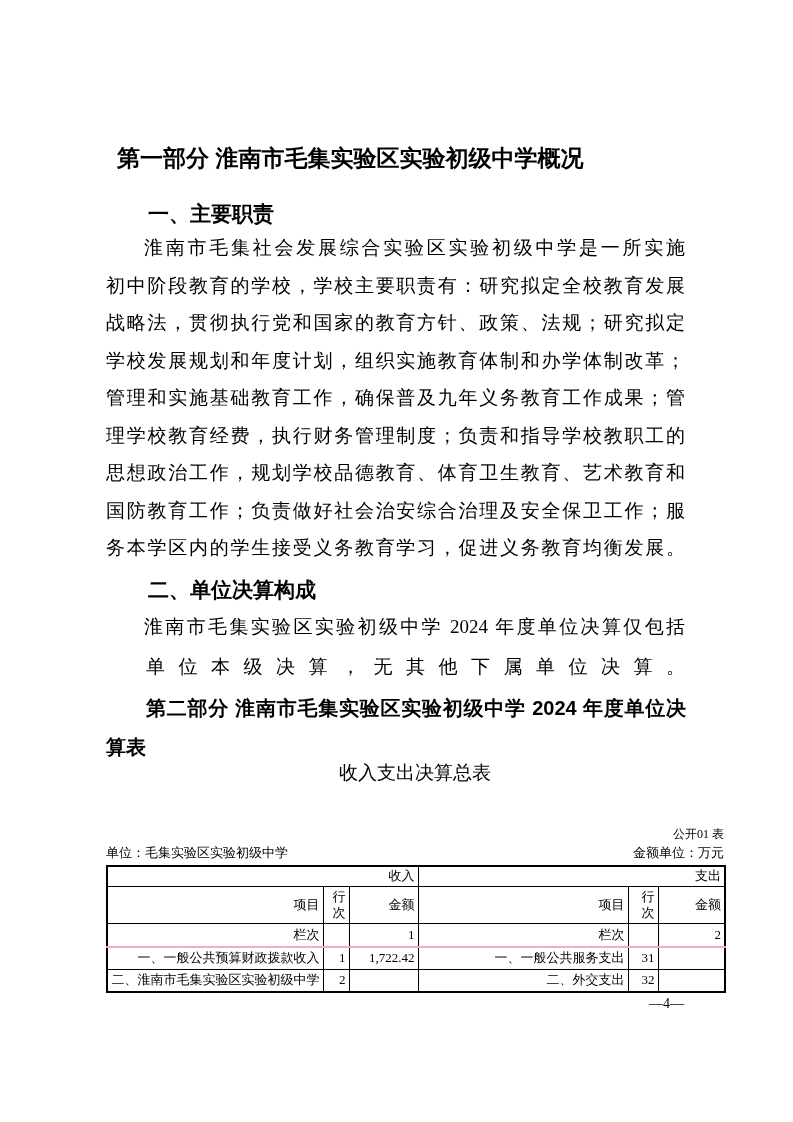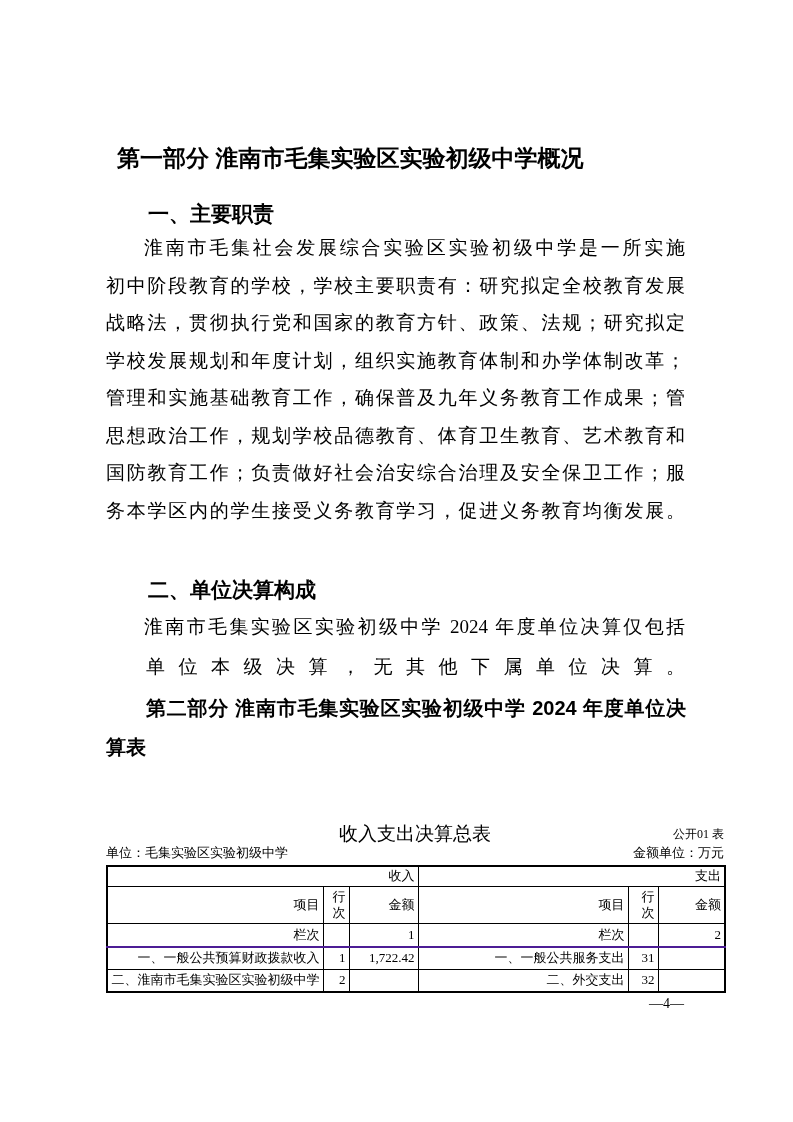--- a/index.html
+++ b/index.html
@@ -35,55 +35,56 @@
   
   #part2-heading{
     top:689px;left:106px;width:580px;
     font-family:"Liberation Sans","DejaVu Sans",sans-serif;
     font-weight:bold;font-size:20px;line-height:39px;
   }
   #part2-heading .h-line{text-align:justify;text-align-last:justify;}
   #part2-heading .h-line.indent{text-indent:2em;}
   #part2-heading .h-line.no-stretch{text-align:left;text-align-last:left;}
   
-  #table-title{top:822px;left:106px;width:618px;text-align:center;font-size:19px;line-height:24px;}
+  #table-title{top:761px;left:106px;width:618px;text-align:center;font-size:19px;line-height:24px;}
   #table-code{top:827px;left:106px;width:618px;text-align:right;font-size:12px;line-height:15px;}
   #table-meta{top:843px;left:106px;width:618px;display:flex;justify-content:space-between;
     font-size:13px;line-height:19px;}
   table.decl{
     position:absolute;top:865px;left:106px;width:618px;
     border-collapse:collapse;table-layout:fixed;
     font-size:13px;
   }
   table.decl td{
     border:1px solid #000;padding:0 3px;text-align:right;vertical-align:middle;
     overflow:hidden;line-height:1.25;
   }
   table.decl{border:2px solid #000;}
   tr.group-row td{height:19px;}
   tr.col-row td{height:36px;}
-  tr.index-row td{height:22px;border-bottom:2px solid #4c1d95;}
+  tr.index-row td{height:22px;border-bottom:2px solid #f9a8d4;}
   tr.data-row td{height:21px;}
   td.item-cell{text-align:left;padding-left:6px;}
   
   #page-number{top:995px;left:106px;width:578px;text-align:right;font-size:14px;line-height:18px;}
 </style>
 </head>
 <body>
 
 <div class="abs" id="part1-title">第一部分 淮南市毛集实验区实验初级中学概况</div>
 
 <div class="abs sec-heading" id="section1-heading">一、主要职责</div>
 
 <div class="abs para" id="para1">
   <div class="line indent">淮南市毛集社会发展综合实验区实验初级中学是一所实施</div>
   <div class="line">初中阶段教育的学校，学校主要职责有：研究拟定全校教育发展</div>
   <div class="line">战略法，贯彻执行党和国家的教育方针、政策、法规；研究拟定</div>
   <div class="line">学校发展规划和年度计划，组织实施教育体制和办学体制改革；</div>
   <div class="line">管理和实施基础教育工作，确保普及九年义务教育工作成果；管</div>
+  <div class="line">理学校教育经费，执行财务管理制度；负责和指导学校教职工的</div>
   <div class="line">思想政治工作，规划学校品德教育、体育卫生教育、艺术教育和</div>
   <div class="line">国防教育工作；负责做好社会治安综合治理及安全保卫工作；服</div>
   <div class="line">务本学区内的学生接受义务教育学习，促进义务教育均衡发展。</div>
 </div>
 
 <div class="abs sec-heading" id="section2-heading">二、单位决算构成</div>
 
 <div class="abs para" id="para2">
   <div class="line indent">淮南市毛集实验区实验初级中学 2024 年度单位决算仅包括</div>
   <div class="line no-stretch">单位本级决算，无其他下属单位决算。</div>

